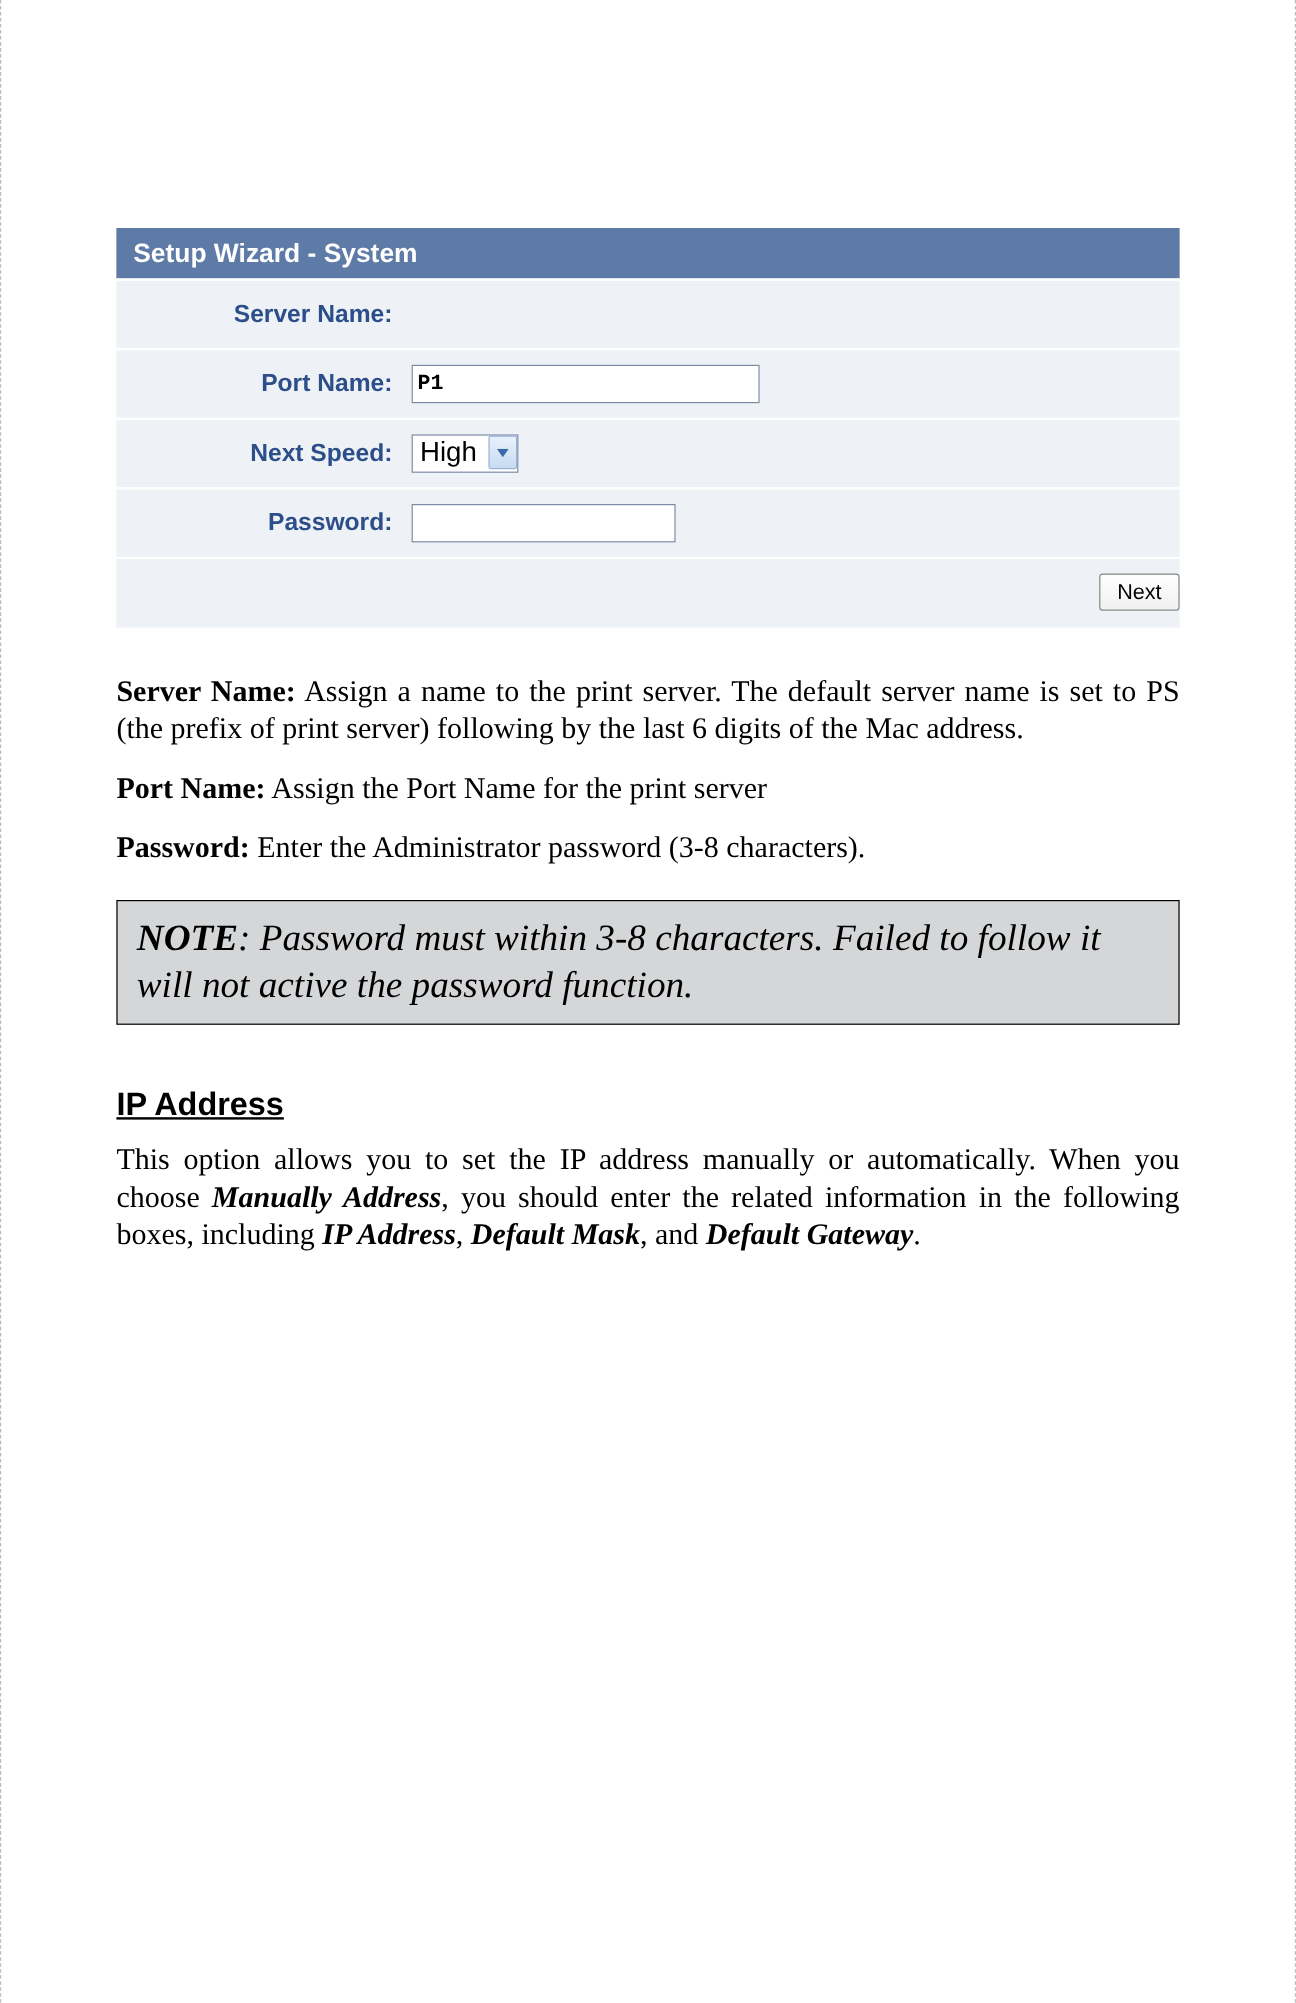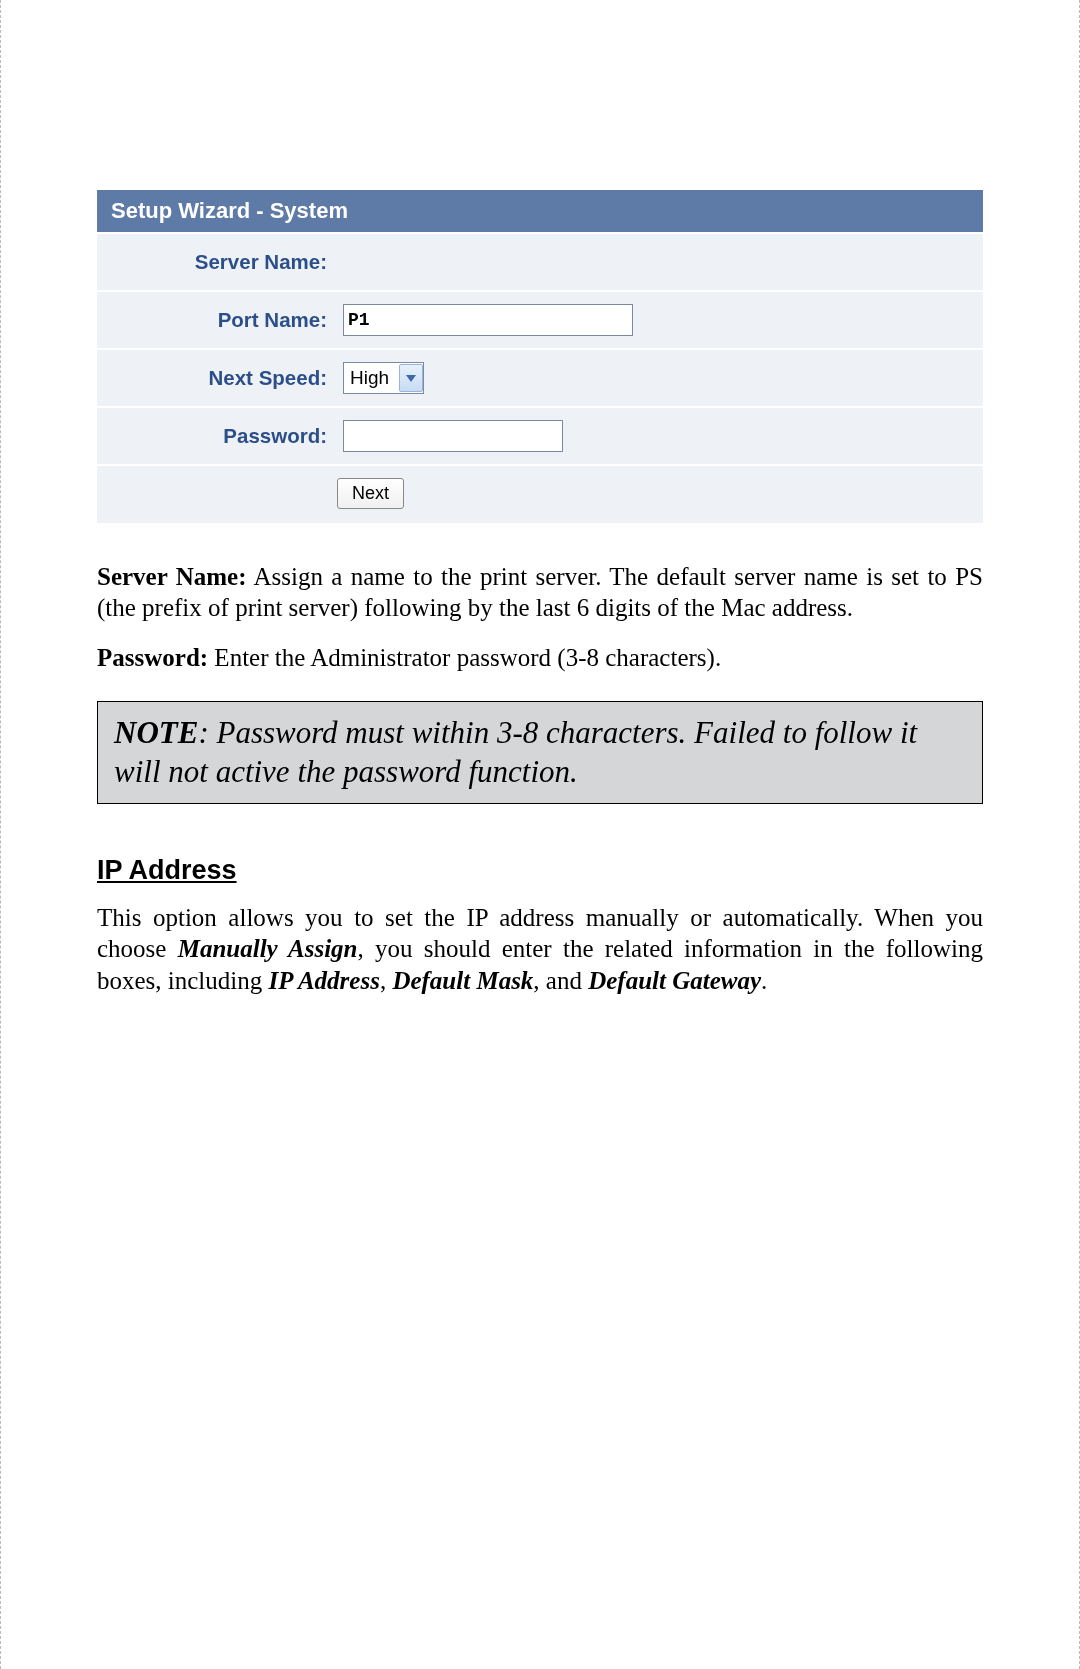--- a/index.html
+++ b/index.html
@@ -63,44 +63,45 @@
     font-size: 18px;
     padding: 1px 4px;
     box-sizing: content-box;
   }
   .in-server { width: 180px; }
   .in-port   { width: 280px; font-weight: bold; }
   .in-pass   { width: 210px; }
 
   .fake-select {
     display: inline-flex;
-    align-items: center;
+    align-items: flex-start;
     border: 1px solid #7a8aa6;
     background: #ffffff;
     height: 30px;
     font-family: Arial, Helvetica, sans-serif;
-    font-size: 19px;
+    font-size: 23px;
     padding-left: 6px;
   }
   .fake-select .arrow-btn {
     margin-left: 10px;
     width: 22px;
     height: 26px;
     background: linear-gradient(#e8f1fb, #c6dbf2);
     border: 1px solid #9ab3d6;
     display: flex;
     align-items: center;
     justify-content: center;
     border-radius: 2px;
   }
   .fake-select .arrow-btn svg { display: block; }
 
   .wizard-footer {
     border-top: 2px solid #ffffff;
     padding: 12px 0 14px 240px;
+    text-align: right;
   }
   .next-btn {
     display: inline-block;
     border: 1px solid #888;
     background: linear-gradient(#ffffff, #f0f0f0);
     font-family: Arial, Helvetica, sans-serif;
     font-size: 18px;
     padding: 4px 14px;
     border-radius: 3px;
     cursor: pointer;
@@ -185,30 +186,33 @@
       <span class="next-btn">Next</span>
     </div>
   </div>
 
   <div class="body-text">
 
     <p class="just">
       <span class="b">Server Name:</span><span> Assign a name to the print server. The default server name is set to PS (the prefix of print server) following by the last 6 digits of the Mac address.</span>
     </p>
 
+    <p>
+      <span class="b">Port Name:</span><span> Assign the Port Name for the print server</span>
+    </p>
 
     <p>
       <span class="b">Password:</span><span> Enter the Administrator password (3-8 characters).</span>
     </p>
 
     <div class="note-box">
       <span class="note-label">NOTE</span><span>: Password must within 3-8 characters. Failed to follow it will not active the password function.</span>
     </div>
 
     <div class="section-heading">IP Address</div>
 
     <p class="just">
-      <span>This option allows you to set the IP address manually or automatically. When you choose </span><span class="bi">Manually Assign</span><span>, you should enter the related information in the following boxes, including </span><span class="bi">IP Address</span><span>, </span><span class="bi">Default Mask</span><span>, and </span><span class="bi">Default Gateway</span><span>.</span>
+      <span>This option allows you to set the IP address manually or automatically. When you choose </span><span class="bi">Manually Address</span><span>, you should enter the related information in the following boxes, including </span><span class="bi">IP Address</span><span>, </span><span class="bi">Default Mask</span><span>, and </span><span class="bi">Default Gateway</span><span>.</span>
     </p>
 
   </div>
 
 </div>
 
 </body></html>

